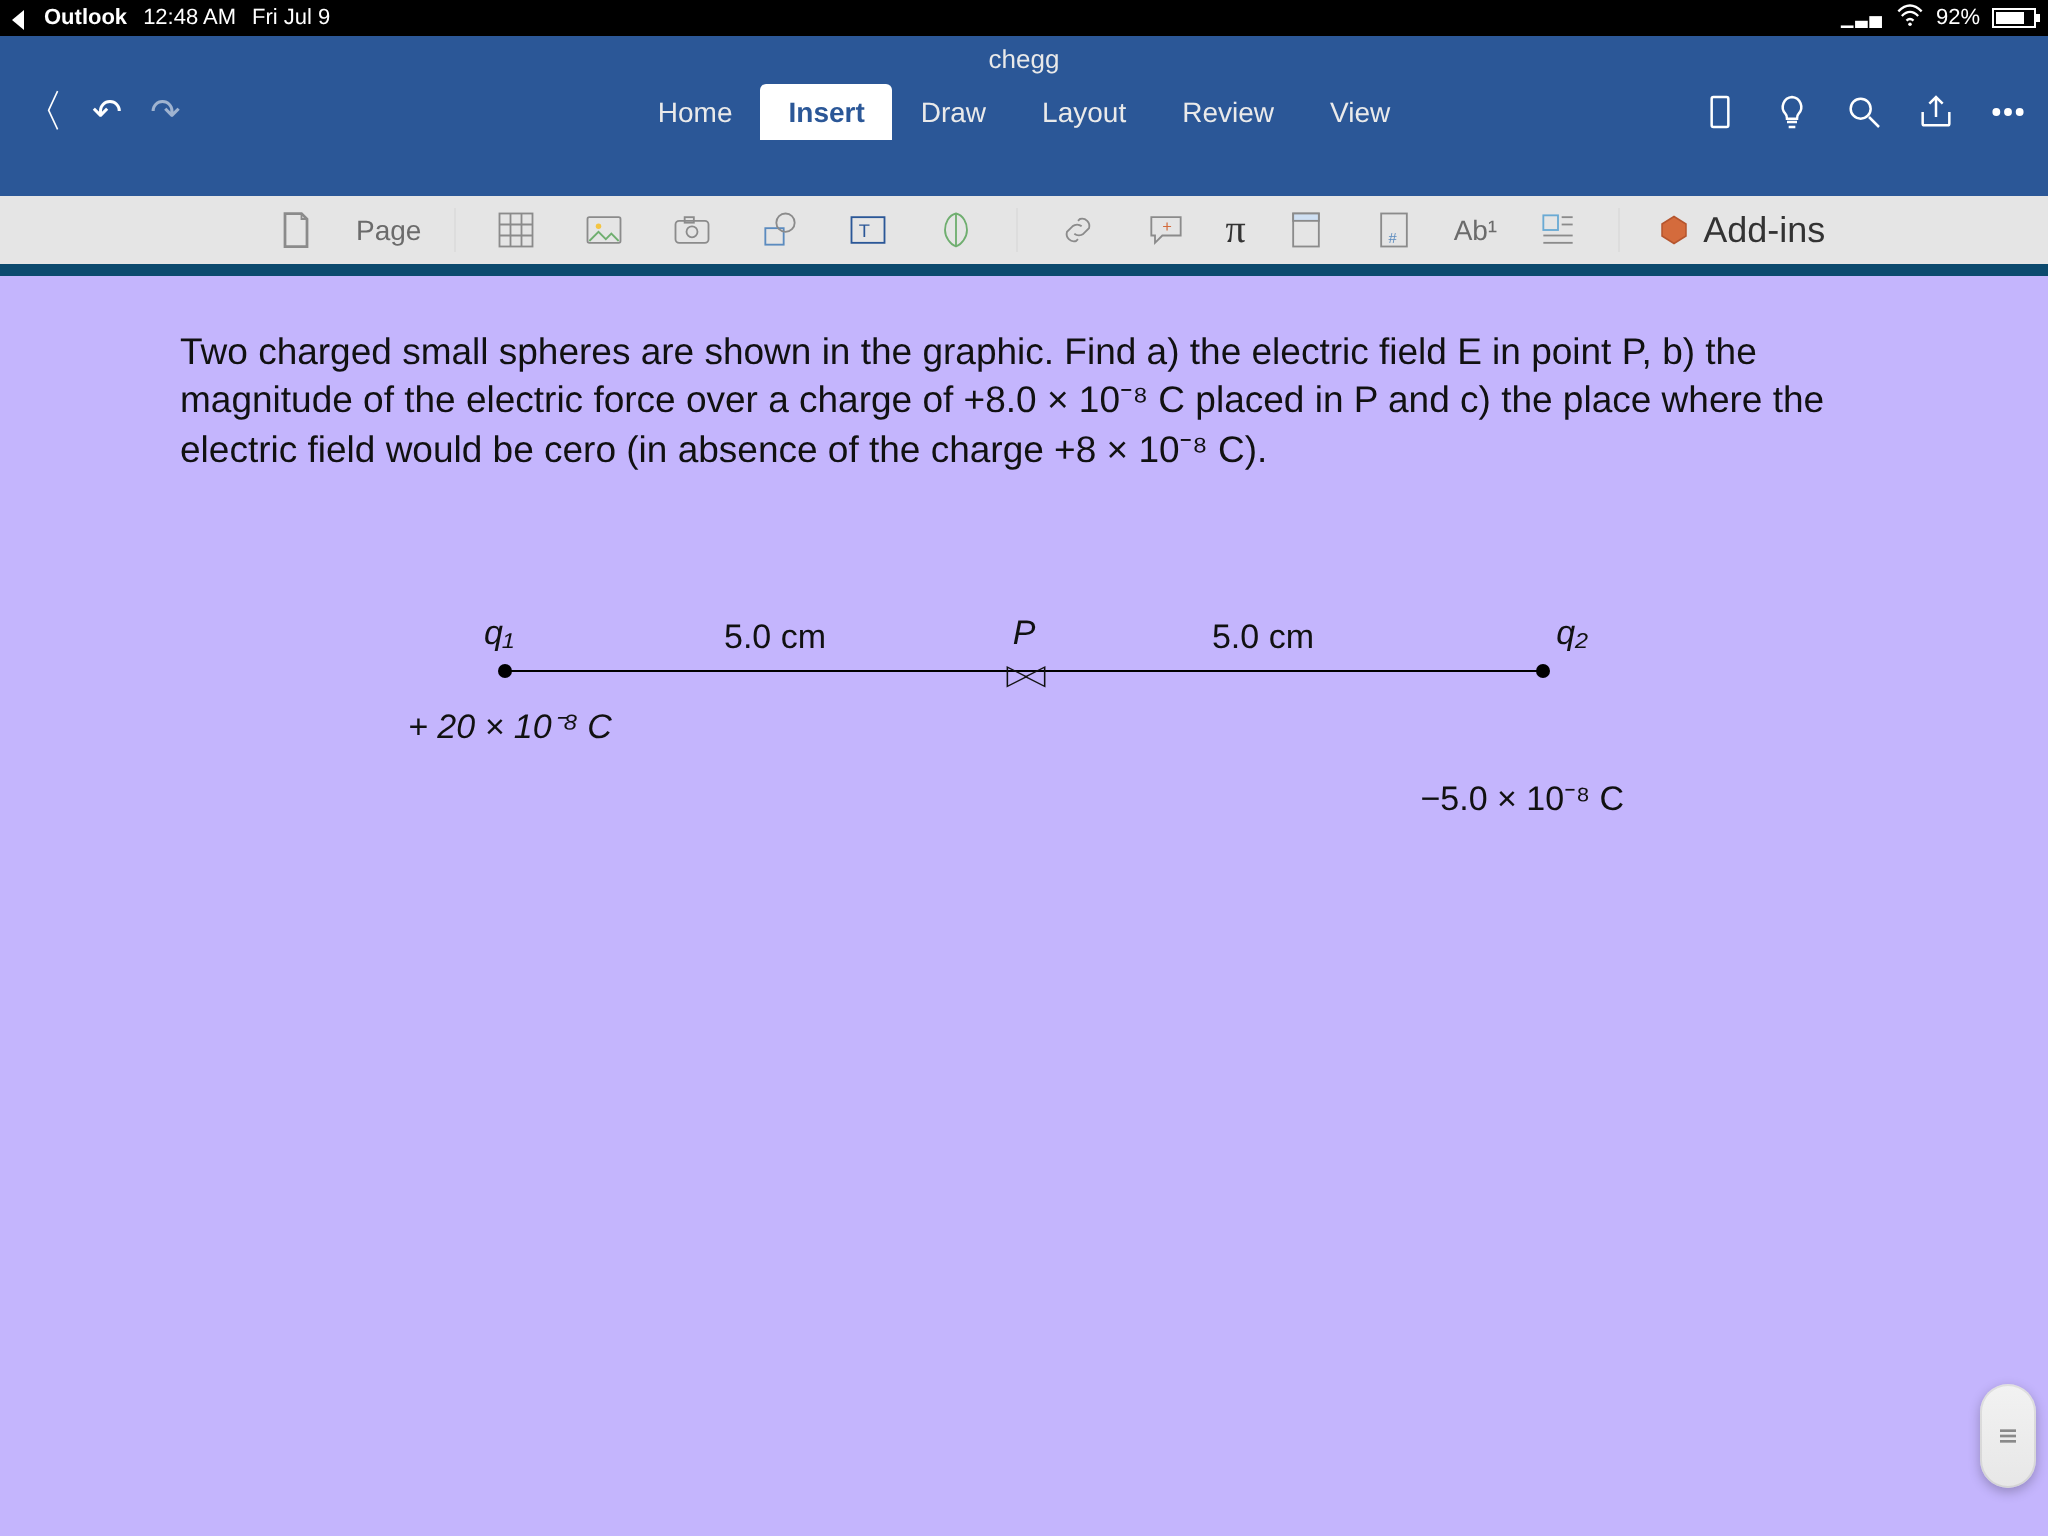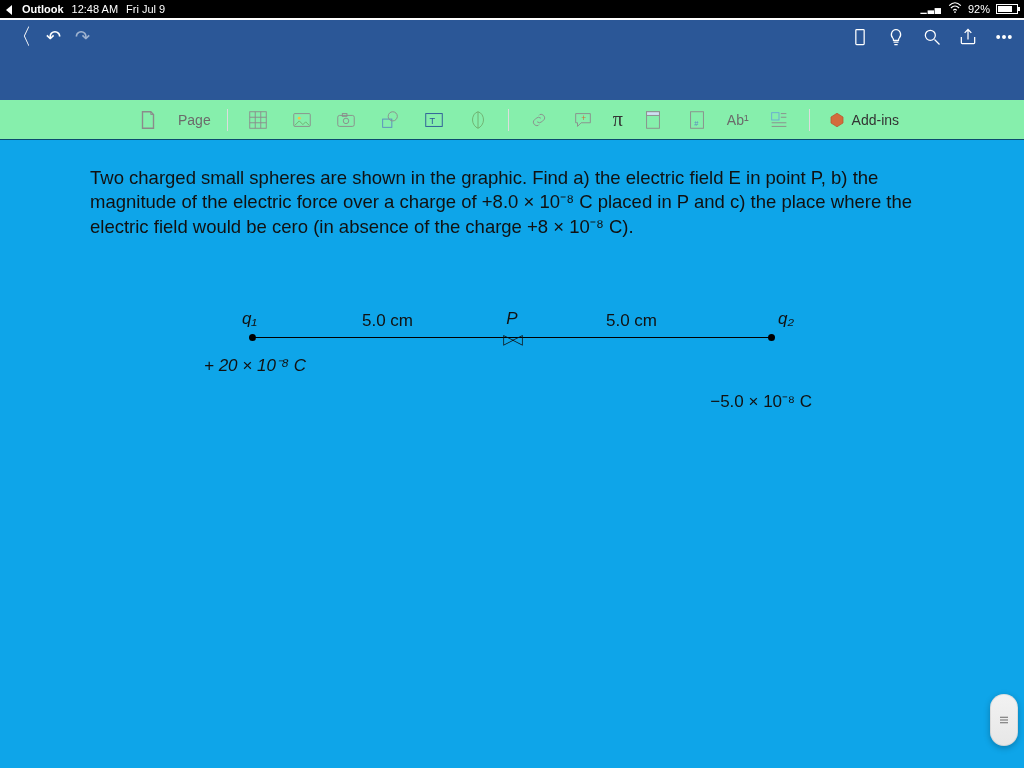--- a/index.html
+++ b/index.html
@@ -19,30 +19,30 @@
   .nav-left { position:absolute; left:10px; top:0; height:34px; display:flex; align-items:center; gap:14px;}
   .nav-right { position:absolute; right:10px; top:0; height:34px; display:flex; align-items:center; gap:16px;}
   .chev { font-size:22px; color:#fff; }
   .undo, .redo { font-size:18px; color:#fff; }
   .tabs { display:flex; gap:0; align-items:flex-end; }
   .tab { padding:6px 14px 6px 14px; font-size:14px; color:#eaeaea; cursor:pointer;}
   .tab.active { background:#fff; color:#2b5797; border-radius:3px 3px 0 0; font-weight:600;}
   .hicon { width:20px; height:20px; display:inline-flex; align-items:center; justify-content:center; }
   .hicon svg{ width:20px; height:20px; stroke:#fff; fill:none; stroke-width:1.5; }
   
-  .ribbon { width:100%; height:40px; background:#86efac; border-bottom:1px solid #0c4a6e; display:flex; align-items:center; padding:0 14px; gap:4px;}
+  .ribbon { width:100%; height:40px; background:#e5e5e5; border-bottom:6px solid #0c4a6e; display:flex; align-items:center; padding:0 14px; gap:4px;}
   .ribbon-spacer-left{ width:110px; }
   .ribbon .rb { width:28px; height:28px; display:flex; align-items:center; justify-content:center; margin:0 6px; }
   .ribbon .rb svg{ width:22px; height:22px; }
   .ribbon .sep { width:1px; height:22px; background:#ddd; margin:0 6px;}
   .ribbon .rb-text { font-size:14px; color:#6b6b6b; margin:0 6px; }
-  .addins { display:flex; align-items:center; gap:6px; font-size:14px; color:#333; margin-left:8px;text-align:right;}
+  .addins { display:flex; align-items:center; gap:6px; font-size:18px; color:#333; margin-left:8px;text-align:right;}
   .addins svg{ width:18px; height:18px;}
   
-  .doc-wrap { width:100%; height:calc(768px - 18px - 80px - 40px); background:#0ea5e9; position:relative; overflow:hidden;}
+  .doc-wrap { width:100%; height:calc(768px - 18px - 80px - 40px); background:#c4b5fd; position:relative; overflow:hidden;}
   .doc { position:absolute; left:90px; top:26px; right:90px; font-family:"Times New Roman", Times, serif; color:#111; }
   .doc p { font-size:18.5px; line-height:1.32; }
   
   .diagram { position:relative; margin:58px auto 0 auto; width:580px; height:80px; font-family:"Times New Roman", Times, serif; font-size:17px;}
   .dline { position:absolute; left:30px; right:30px; top:40px; height:0; border-top:1.5px solid #000;}
   .dot { position:absolute; width:7px; height:7px; border-radius:50%; background:#000; top:37px;}
   .dot.l{ left:27px;} .dot.r{ right:27px;}
   .pmark{ position:absolute; left:50%; top:34px; transform:translateX(-50%); font-size:14px; letter-spacing:-2px;}
   .lbl{ position:absolute; }
   .q1{ left:20px; top:12px; font-style:italic;text-align:right;} 
@@ -73,25 +73,34 @@
         </svg>
     </span>
     <span>92%</span>
     <span class="battery">
         <span class="battery-fill"></span>
       </span>
   </div>
 </div>
 
 <div class="app-header">
+  <div class="title-row">chegg</div>
   <div class="nav-row">
     <div class="nav-left">
       <span class="chev">〈</span>
       <span class="undo">↶</span>
       <span class="redo" style="opacity:.55">↷</span>
+    </div>
+    <div class="tabs">
+      <div class="tab">Home</div>
+      <div class="tab active">Insert</div>
+      <div class="tab">Draw</div>
+      <div class="tab">Layout</div>
+      <div class="tab">Review</div>
+      <div class="tab">View</div>
     </div>
     <div class="nav-right">
       <span class="hicon">
           <svg viewBox="0 0 24 24">
             <rect x="7" y="3" width="10" height="18" rx="1"></rect>
           </svg>
         </span>
       <span class="hicon">
           <svg viewBox="0 0 24 24">
             <path d="M9 18h6M10 21h4M12 3a6 6 0 0 0-4 10c1 1 1 2 1 3h6c0-1 0-2 1-3a6 6 0 0 0-4-10z"></path>

